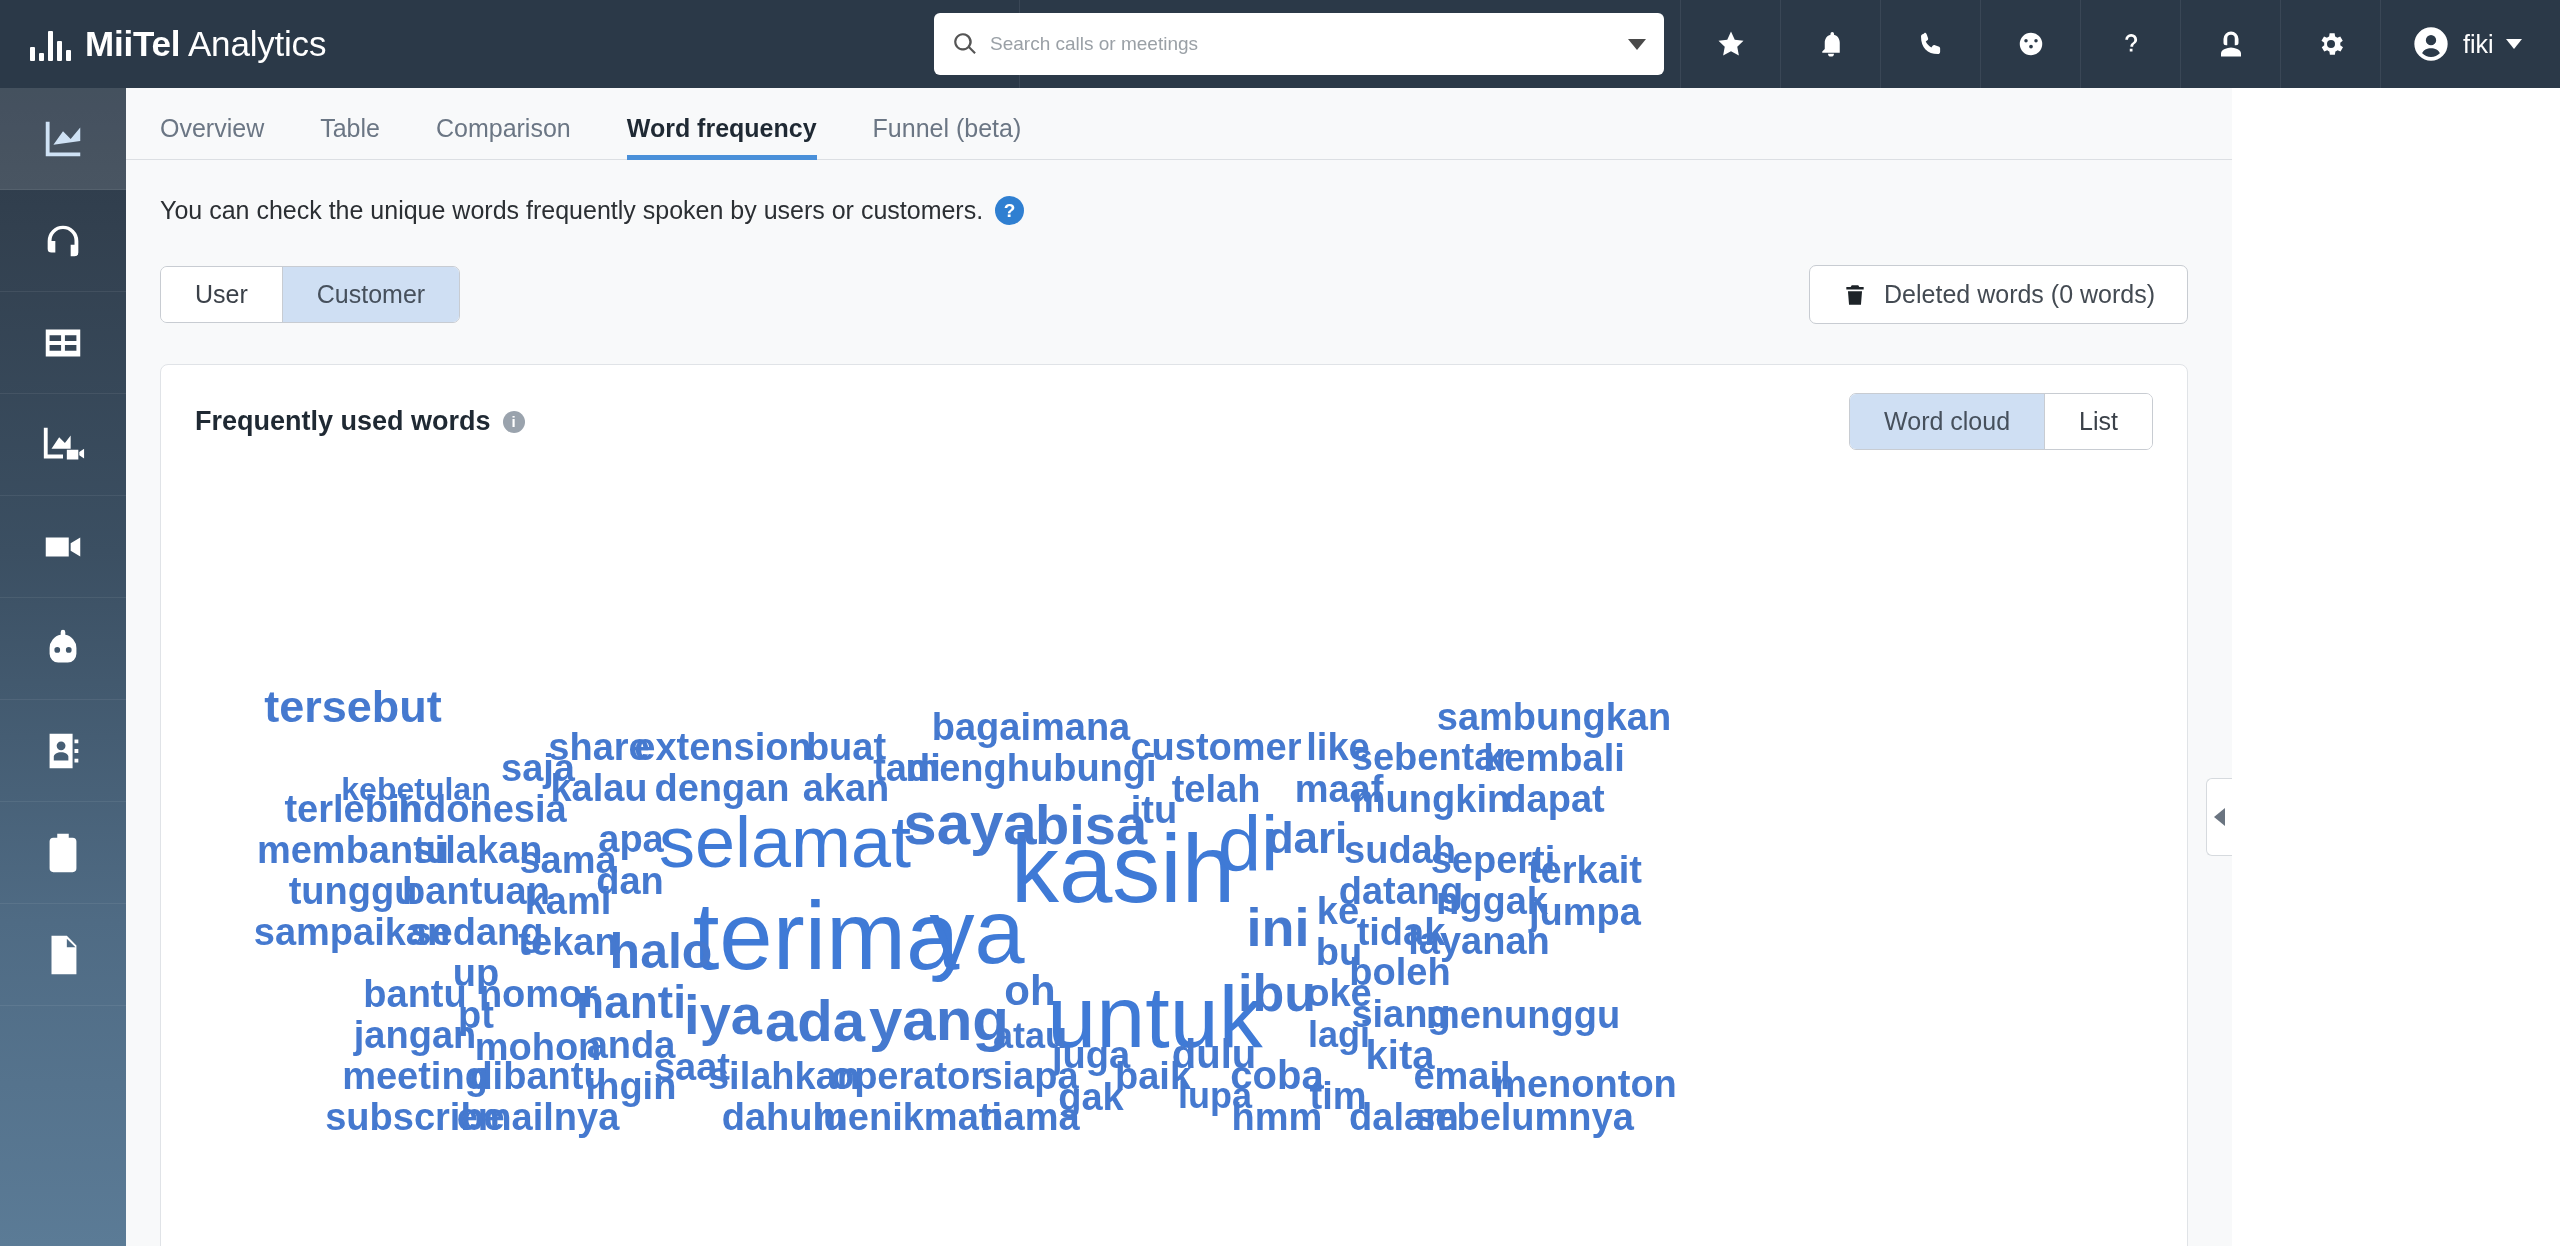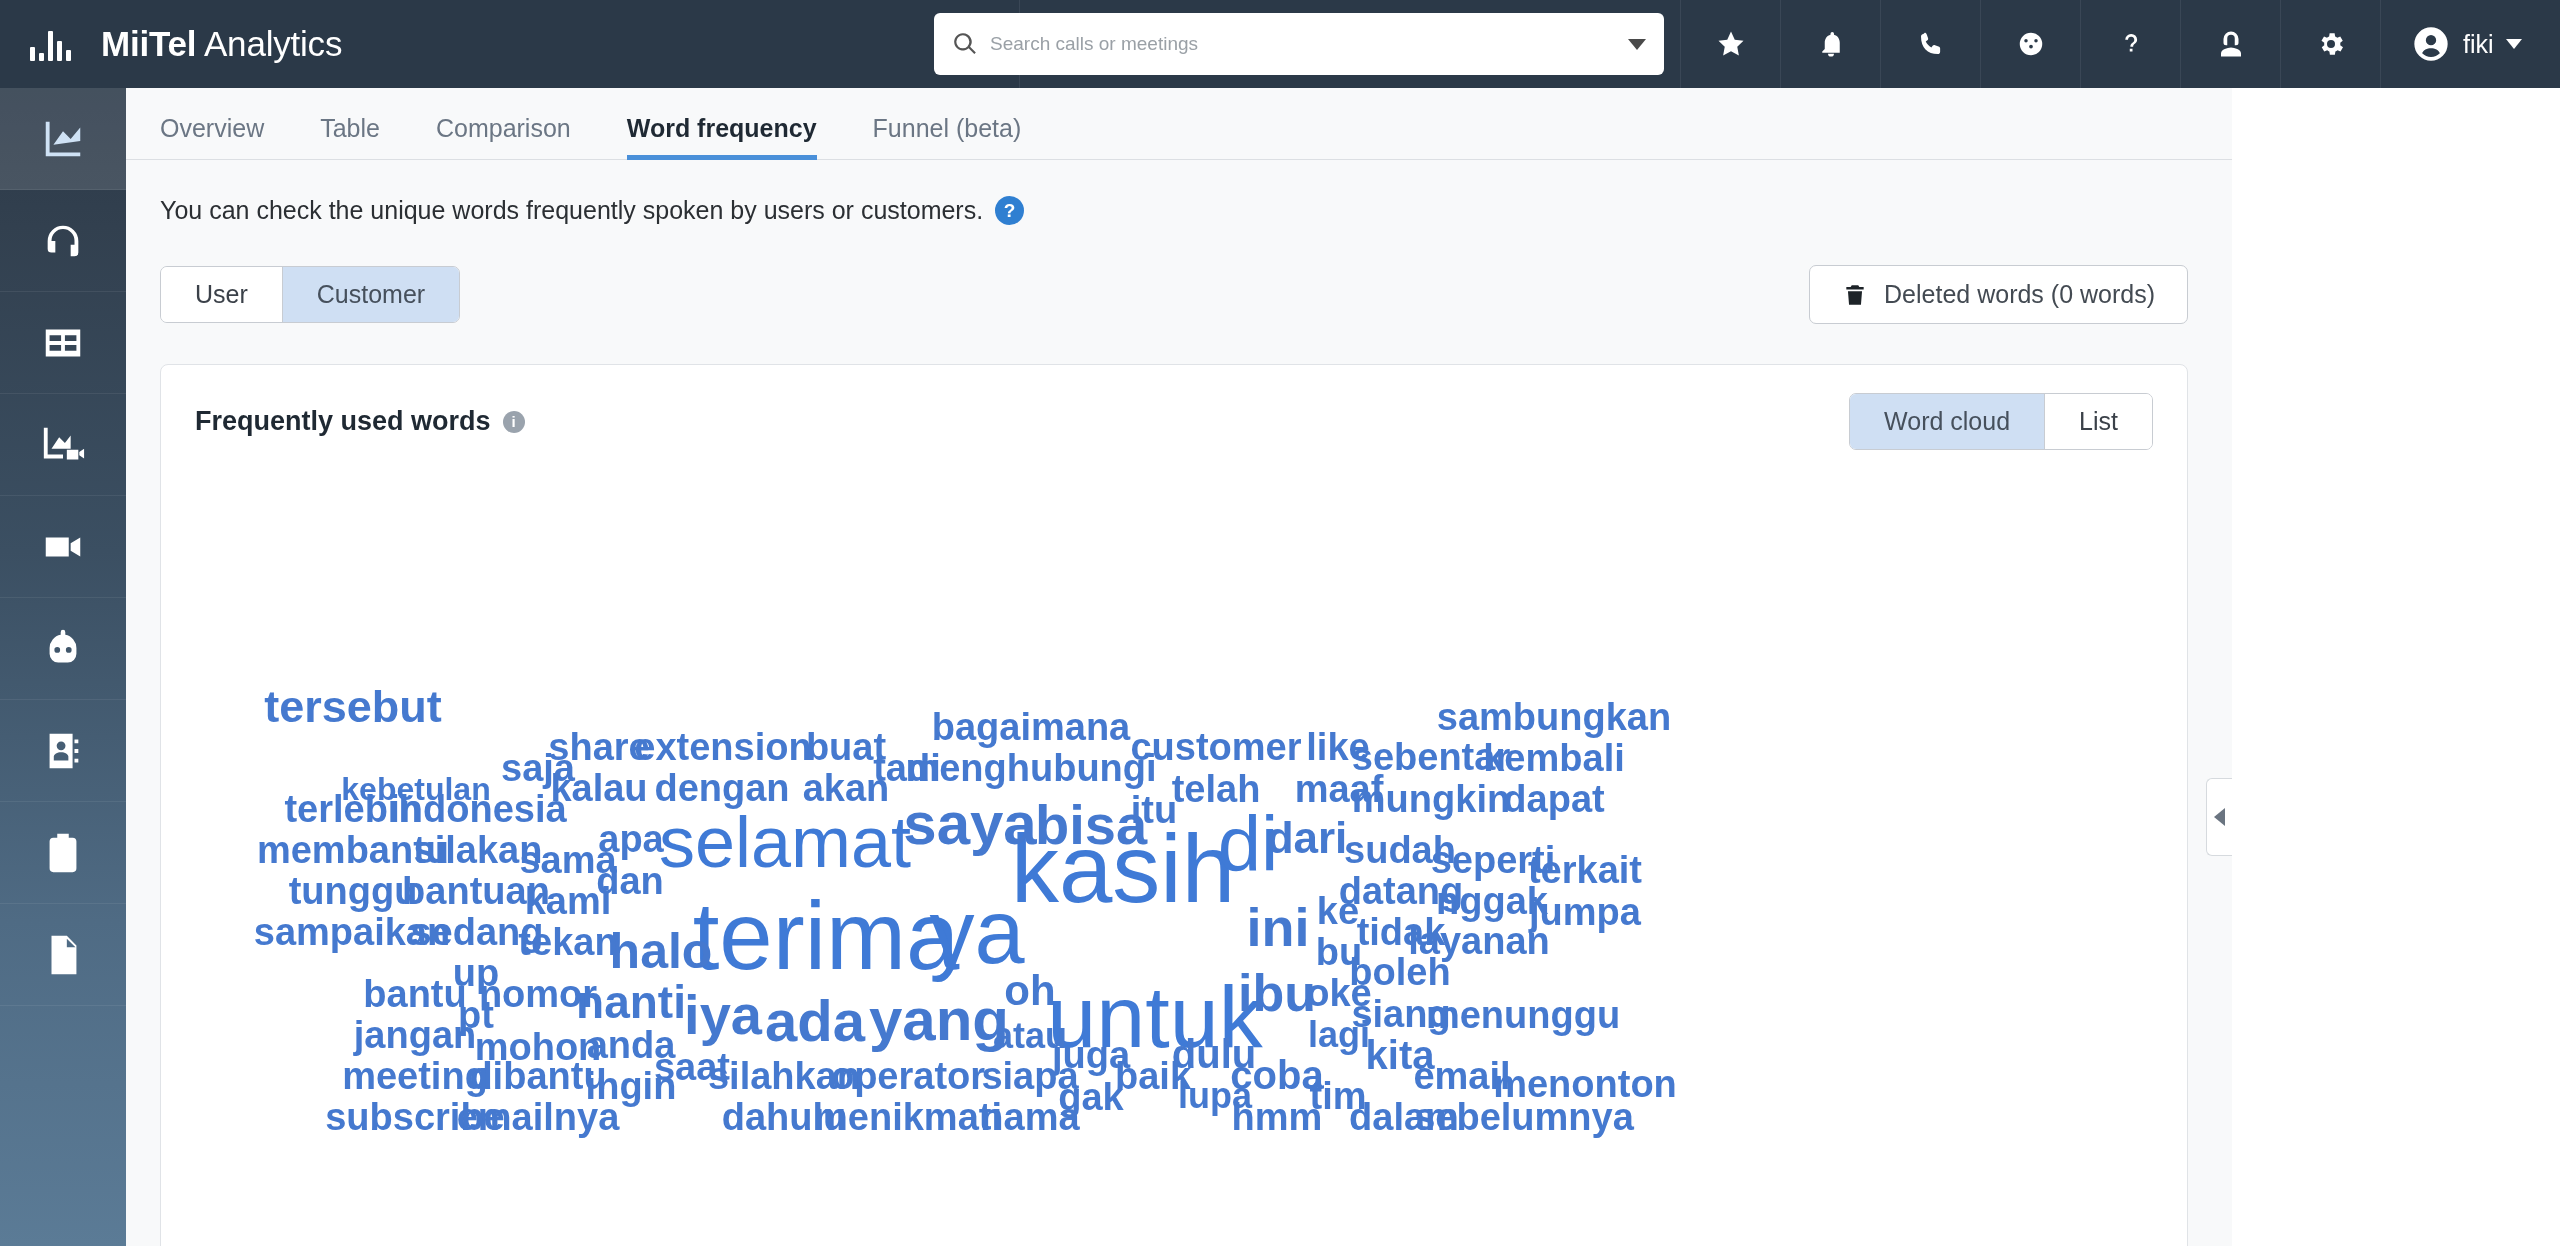--- a/index.html
+++ b/index.html
@@ -10,21 +10,21 @@
     -webkit-font-smoothing:antialiased;
   }
 
   
   .topbar{
     position:absolute; top:0; left:0; width:2560px; height:88px;
     background:#2b3948; display:flex; align-items:center;
   }
   .logo-zone{
     width:1020px; height:88px; display:flex; align-items:center;
-    padding-left:30px; border-right:1px solid #3a4756;gap:16px;
+    padding-left:30px; border-right:1px solid #3a4756;
   }
   .logo-icon{ display:flex; align-items:flex-end; gap:4px; height:34px; margin-right:14px; }
   .logo-icon i{ display:block; width:5px; background:#fff; border-radius:1px;}
   .logo-icon i:nth-child(1){height:14px;}
   .logo-icon i:nth-child(2){height:8px;}
   .logo-icon i:nth-child(3){height:30px;}
   .logo-icon i:nth-child(4){height:20px;}
   .logo-icon i:nth-child(5){height:11px;}
   .logo-text{ color:#fff; font-size:35px; letter-spacing:-0.2px; white-space:nowrap;}
   .logo-text b{ font-weight:700; }

